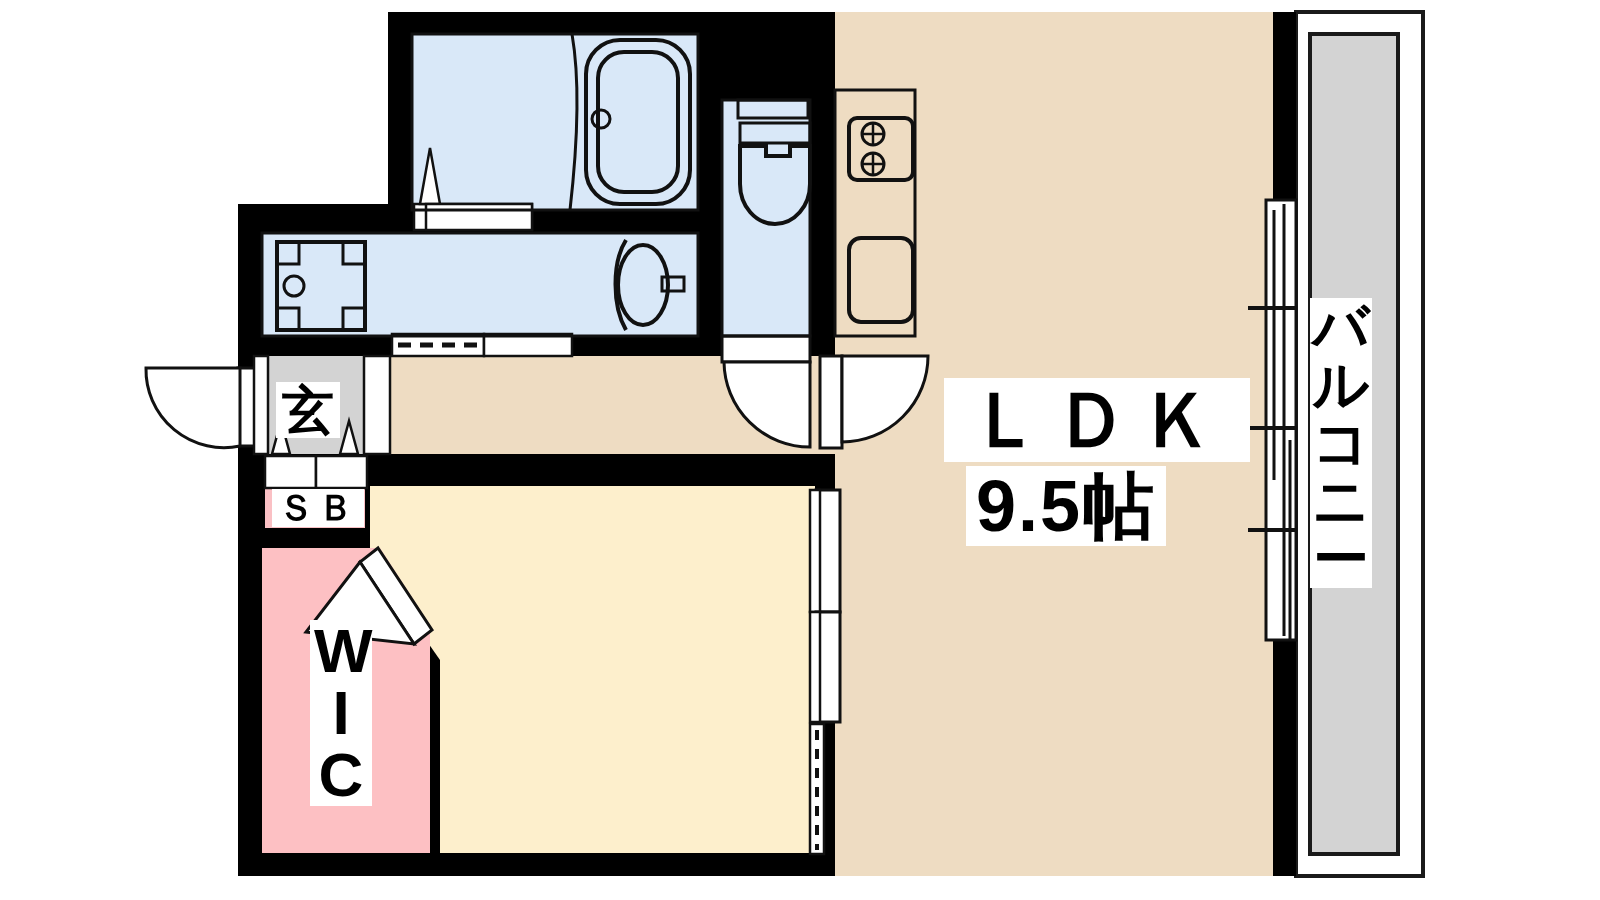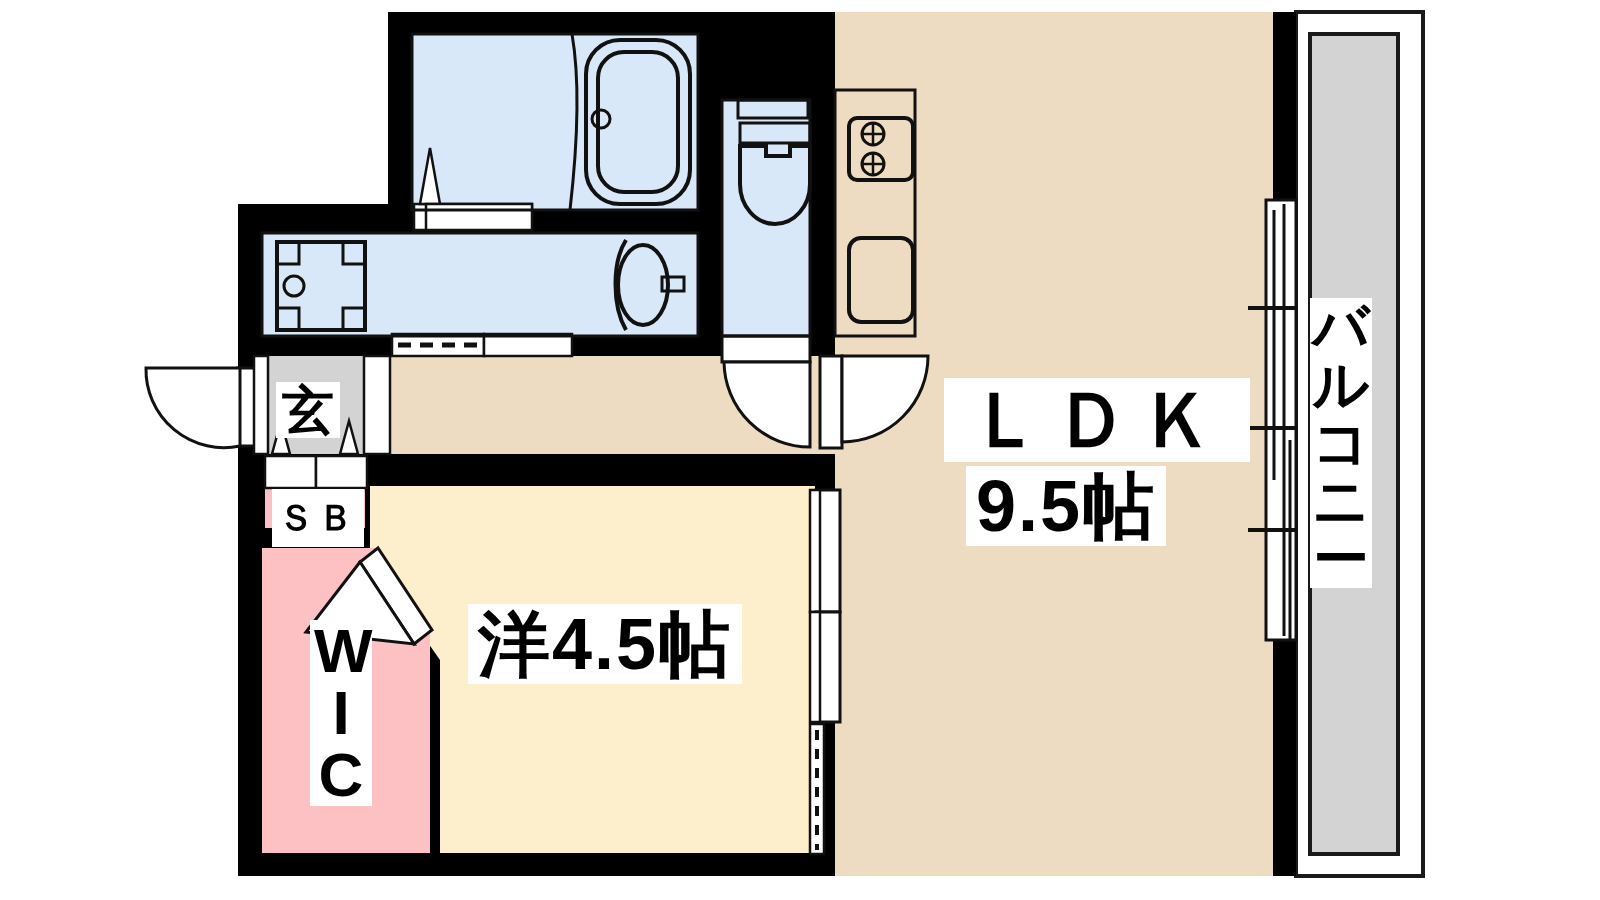--- a/index.html
+++ b/index.html
@@ -173,25 +173,24 @@
       <rect x="412" y="34" width="286" height="176"></rect>
       <rect x="262" y="233" width="436" height="103"></rect>
       <rect x="722" y="100" width="88" height="236"></rect>
       <rect x="835" y="90" width="80" height="246"></rect>
     </g>
   </svg>
 
   <div class="lbl" style="left:944px; top:378px; font-size:76px; letter-spacing:10px; padding:4px 24px;">ＬＤＫ</div>
   <div class="lbl" style="left:966px; top:466px; font-size:72px; letter-spacing:2px; padding:4px 10px;">9.5帖</div>
 
-  <div class="lbl" style="left:468px; top:604px; font-size:72px; letter-spacing:2px; padding:4px 10px;">洋4.5帖</div>
 
   <div class="lbl" style="left:276px; top:382px; font-size:52px; padding:2px 6px;">玄</div>
 
-  <div class="lbl" style="left:272px; top:489px; font-size:36px; letter-spacing:4px; padding:11px 6px;">ＳＢ</div>
+  <div class="lbl" style="left:272px; top:489px; font-size:36px; letter-spacing:4px; padding:1px 6px;">ＳＢ</div>
 
   <div style="position:absolute; left:310px; top:620px; width:62px;">
     <div class="lbl" style="position:static; font-size:62px; padding:0 4px;">W</div>
     <div class="lbl" style="position:static; font-size:62px; padding:0 4px;">I</div>
     <div class="lbl" style="position:static; font-size:62px; padding:0 4px;">C</div>
   </div>
 
   <div style="position:absolute; left:1310px; top:298px; width:62px;">
     <div class="lbl" style="position:static; font-size:56px; padding:1px 2px;">バ</div>
     <div class="lbl" style="position:static; font-size:56px; padding:1px 2px;">ル</div>

